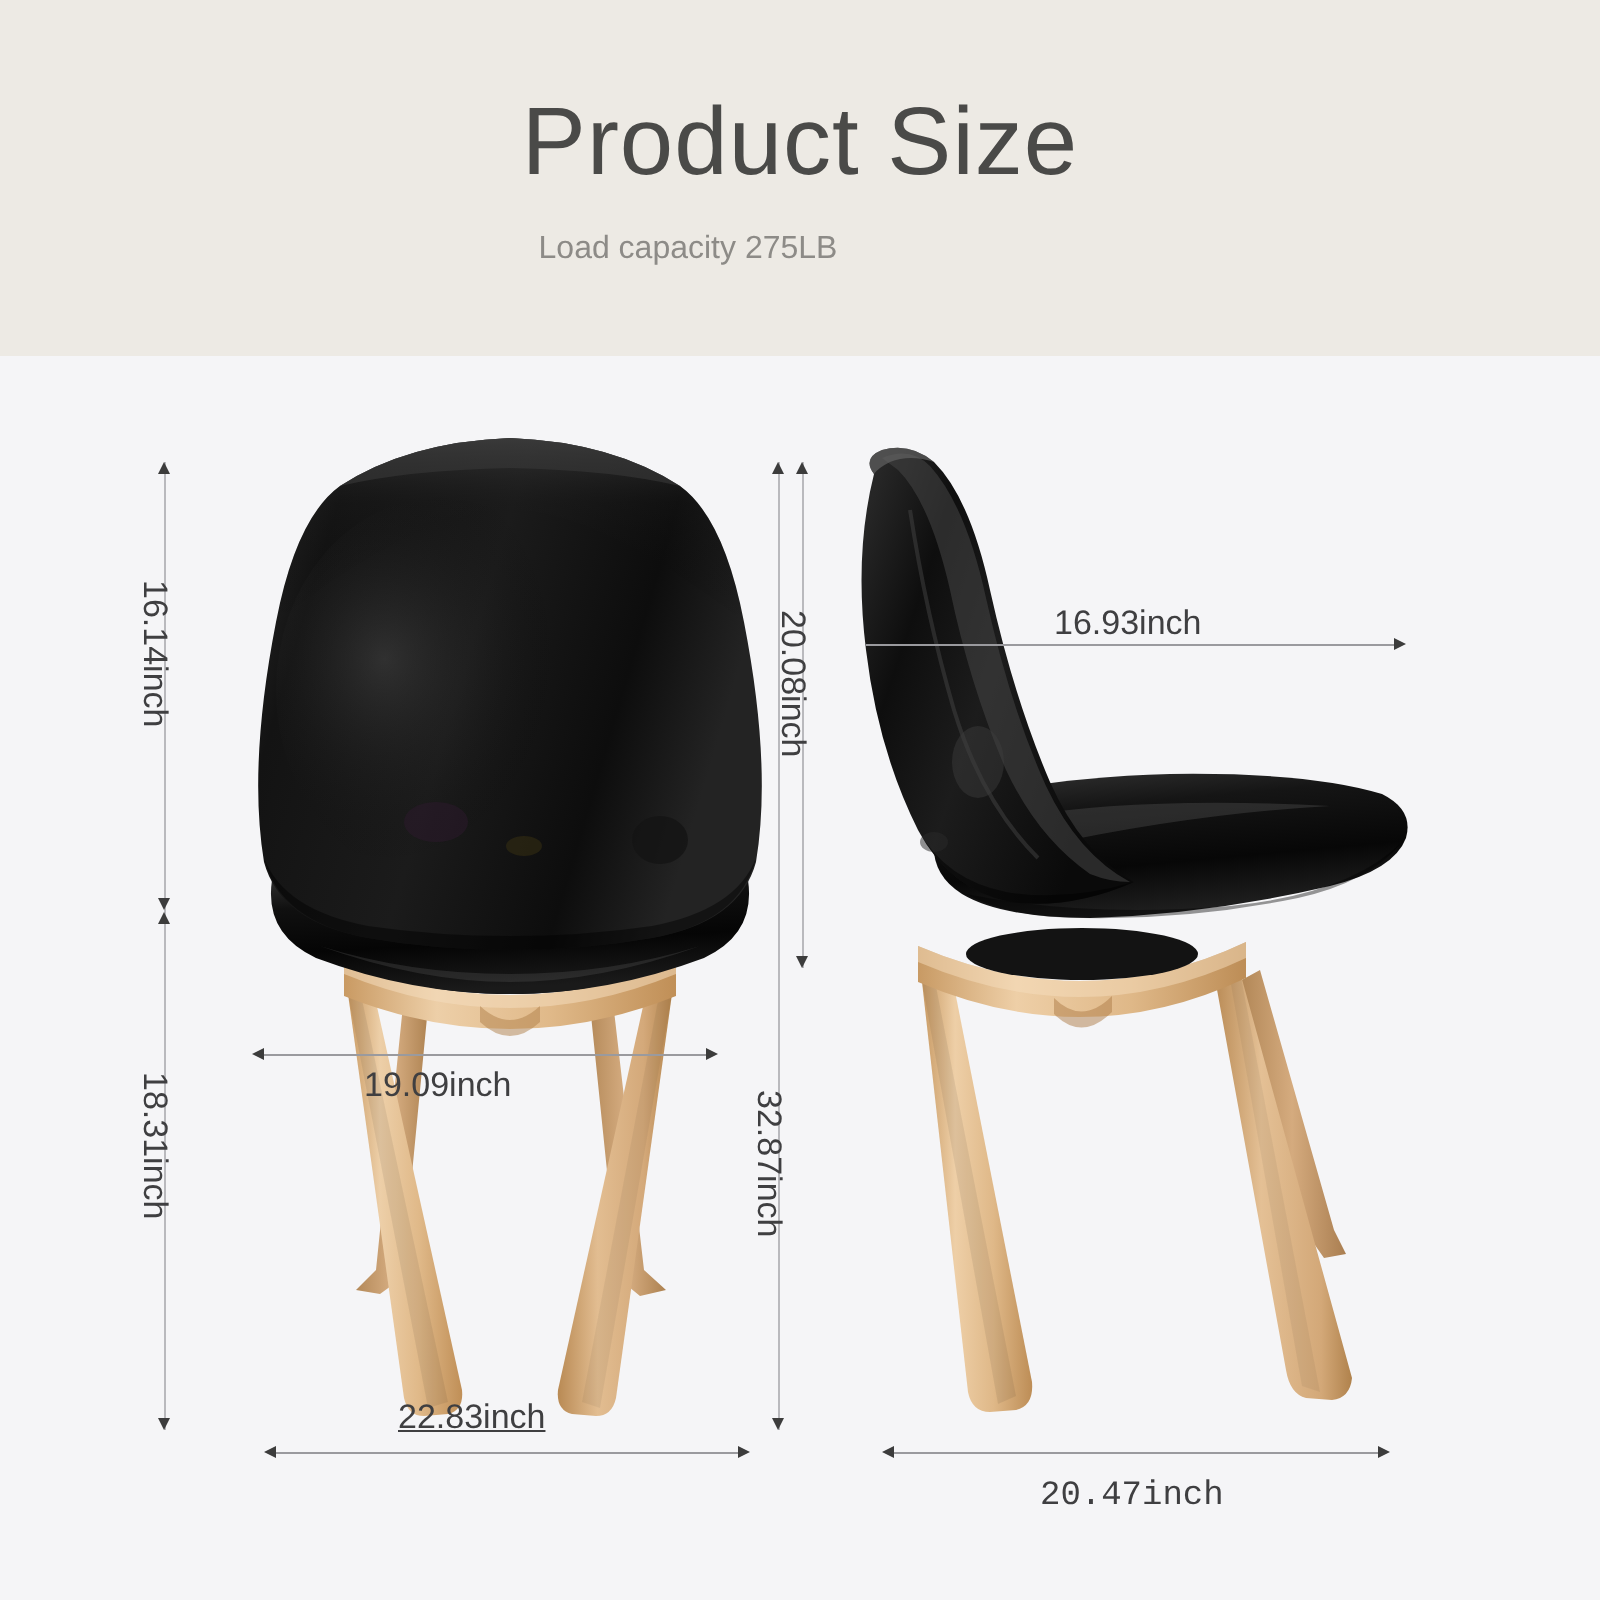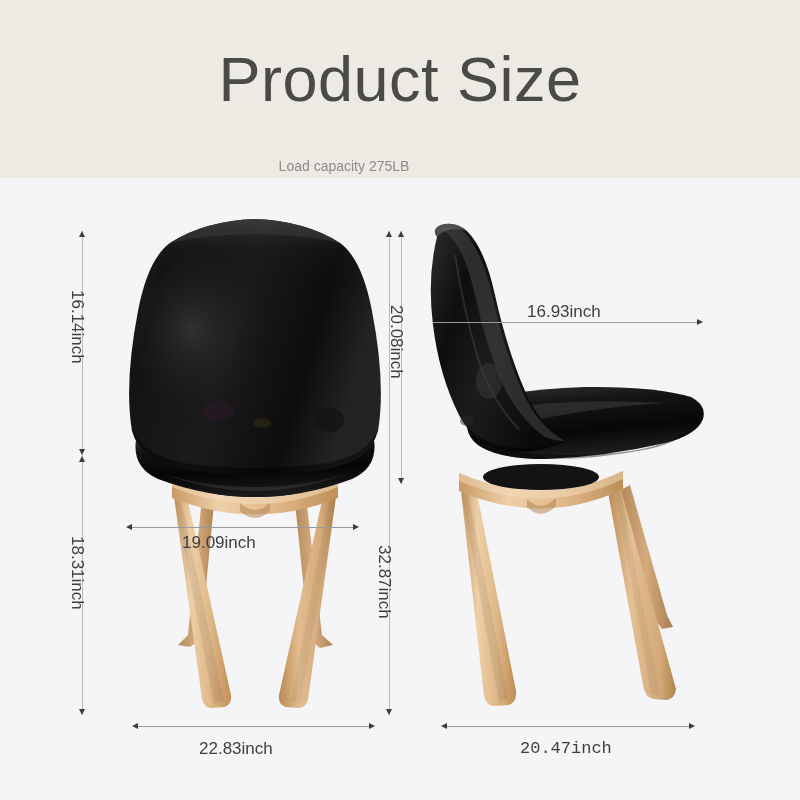--- a/index.html
+++ b/index.html
@@ -13,34 +13,33 @@
   #stage{position:relative;width:800px;height:800px;}
 
   
   .header-band{
     position:absolute;left:0;top:0;width:800px;height:178px;
     background:#edeae4;
   }
   .header-title{
     position:absolute;left:0;top:48px;width:800px;
     text-align:center;
-    font-size:63px;
+    font-size:48px;
     font-weight:400;
     letter-spacing:.5px;
     color:#4a4a48;
     line-height:1;
   }
   .header-sub{
     position:absolute;left:0;top:117px;width:688px;
     text-align:center;
-    font-size:14px;
+    font-size:16px;
     font-weight:400;
     color:#8d8b87;
     line-height:1;
-    margin-top:42px;
   }
 
   
   .body-area{
     position:absolute;left:0;top:178px;width:800px;height:622px;
     background:#f5f5f7;
   }
 
   
   .dim-line-v{
@@ -281,21 +280,21 @@
   <div class="dim-label vert" style="left:86px;top:536px;">18.31inch</div>
 
   <div class="dim-line-h" style="left:128px;top:527px;width:228px;"></div>
   <div class="arrow arrow-left" style="left:126px;top:524px;"></div>
   <div class="arrow arrow-right" style="left:353px;top:524px;"></div>
   <div class="dim-label" style="left:182px;top:534px;">19.09inch</div>
 
   <div class="dim-line-h" style="left:134px;top:726px;width:238px;"></div>
   <div class="arrow arrow-left" style="left:132px;top:723px;"></div>
   <div class="arrow arrow-right" style="left:369px;top:723px;"></div>
-  <div class="dim-label" style="left:199px;top:740px;">22.83inch</div>
+  <div class="dim-label" style="left:199px;top:700px;text-decoration:underline;">22.83inch</div>
 
   <div class="dim-line-v" style="left:389px;top:231px;height:484px;"></div>
   <div class="arrow arrow-up" style="left:386px;top:231px;"></div>
   <div class="arrow arrow-down" style="left:386px;top:709px;"></div>
 
   <div class="dim-line-v" style="left:401px;top:231px;height:253px;"></div>
   <div class="arrow arrow-up" style="left:398px;top:231px;"></div>
   <div class="arrow arrow-down" style="left:398px;top:478px;"></div>
 
   <div class="dim-label vert" style="left:405px;top:305px;">20.08inch</div>

